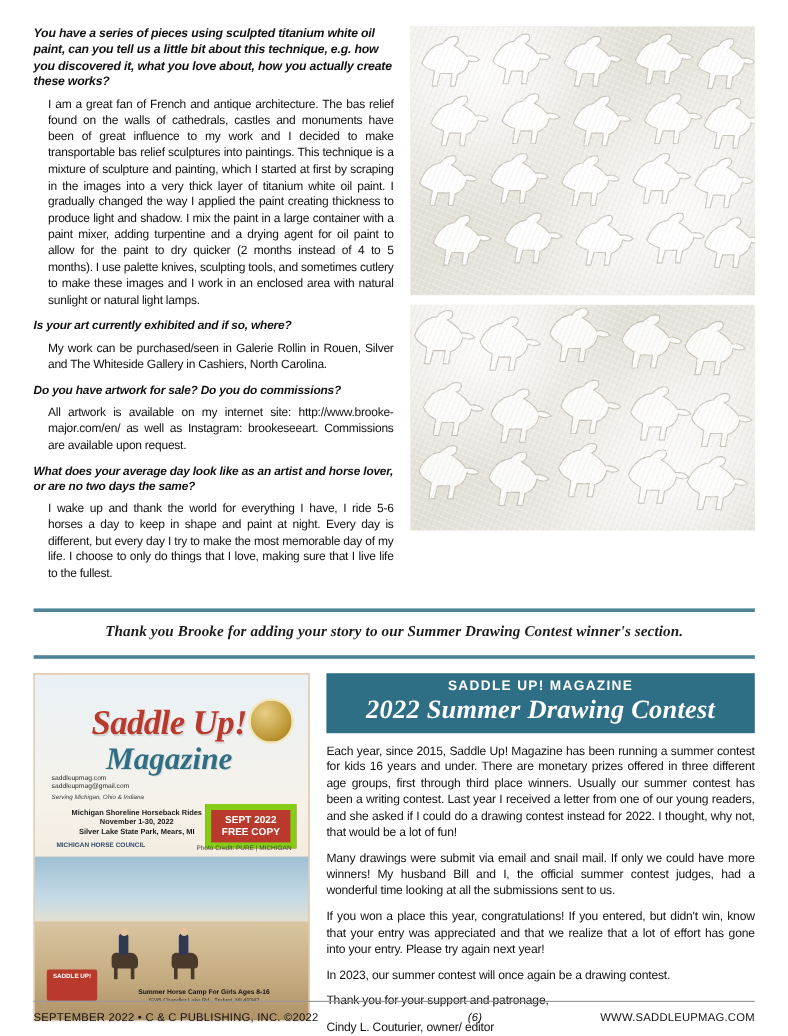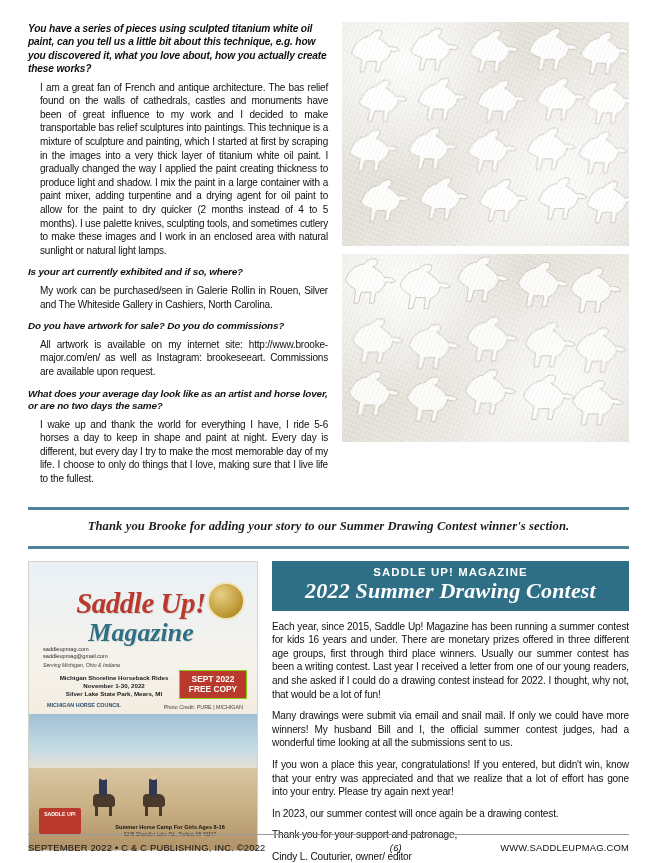--- a/index.html
+++ b/index.html
@@ -242,21 +242,21 @@
     right: 10px;
     top: 108px;
     width: 66px;
     background: #b9392c;
     color: #fff;
     text-align: center;
     font-weight: bold;
     font-size: 8.4px;
     line-height: 10.5px;
     padding: 3px 0;
-    border: 1px solid #84cc16;
+    border: 5px solid #84cc16;
   }
   .cover-seal {
     position: absolute;
     right: 12px;
     top: 20px;
     width: 34px;
     height: 34px;
     border-radius: 50%;
     background: radial-gradient(circle at 35% 30%, #e8cf86, #b9932f 70%, #8d6f1e);
     border: 2px solid #f2e6bd;

